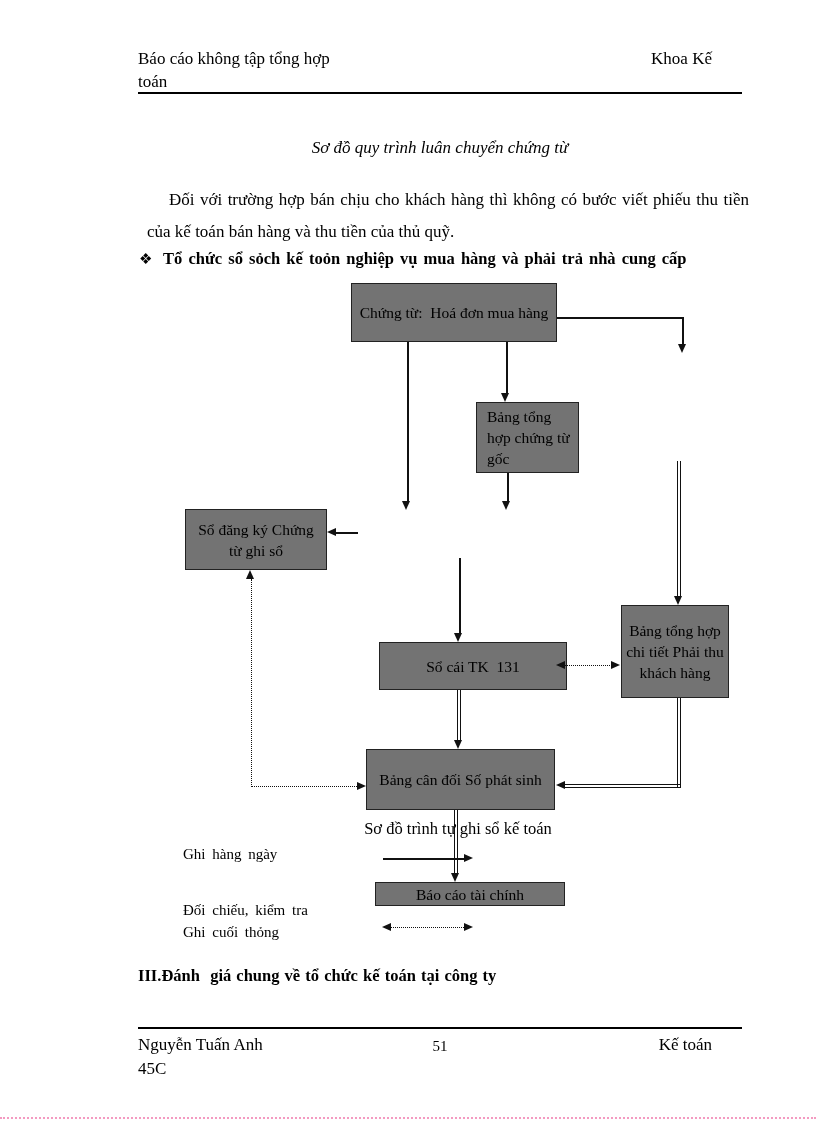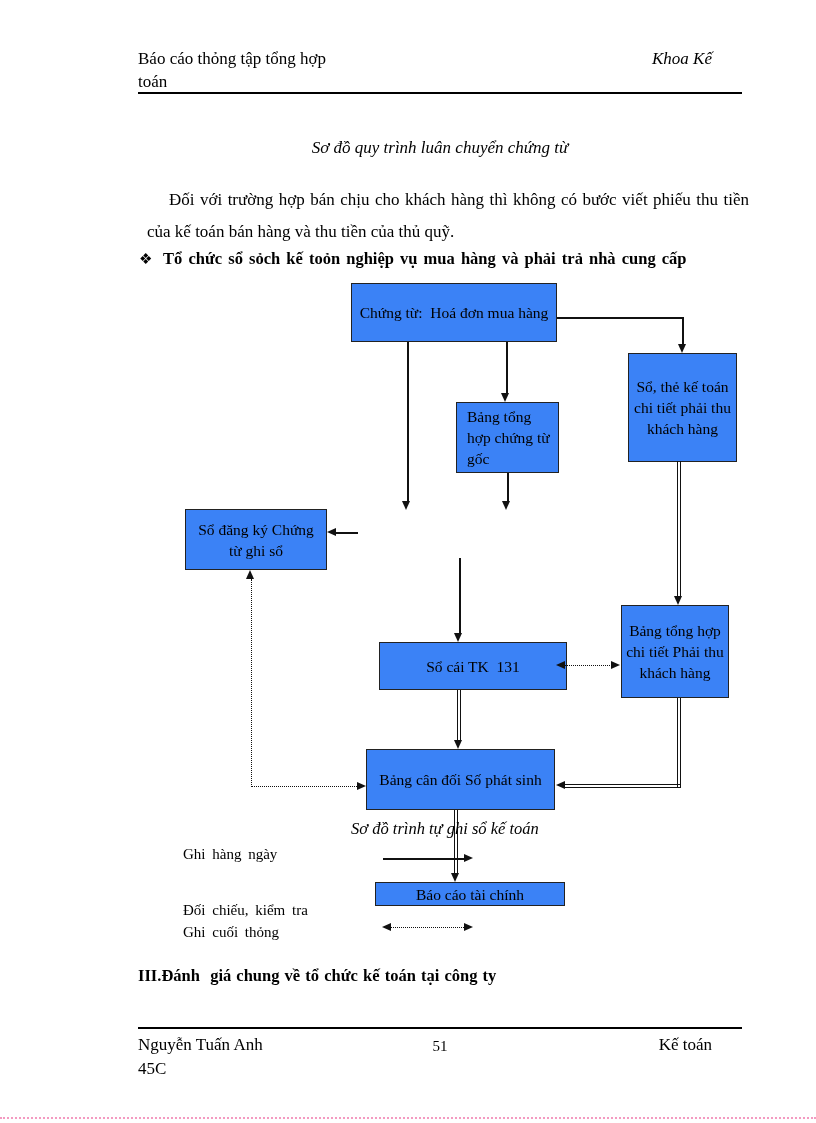--- a/index.html
+++ b/index.html
@@ -4,65 +4,64 @@
 <style>
   html,body{margin:0;padding:0;background:#888;}
   .page{position:relative;width:816px;height:1123px;background:#ffffff;margin:0 auto;
         font-family:"Liberation Serif","DejaVu Serif",serif;color:#000;overflow:hidden;}
   .abs{position:absolute;}
   .t17{font-size:17px;line-height:22px;}
   .rule{position:absolute;height:2px;background:#000;}
   .title-italic{font-style:italic;font-size:17px;}
   .para{font-size:17px;line-height:32px;text-align:justify;text-indent:22px;}
   .bullet-text{font-weight:bold;font-size:16.5px;word-spacing:2px;}
-  .fc-box{position:absolute;border:1.5px solid #222;background:#3b82f6;display:flex;
+  .fc-box{position:absolute;border:1.5px solid #222;background:#737373;display:flex;
           align-items:center;justify-content:center;text-align:center;
           font-size:15.5px;line-height:21px;padding:2px 4px;box-sizing:border-box;}
   .fc-box.left-align{justify-content:flex-start;text-align:left;padding-left:10px;}
   .pre{white-space:pre-wrap;}
   .ln{position:absolute;background:#111;}
   .vln{width:1.5px;}
   .hln{height:1.5px;}
   .dbl-v{position:absolute;width:4px;box-sizing:border-box;border-left:1.5px solid #111;border-right:1.5px solid #111;}
   .dbl-h{position:absolute;height:4px;box-sizing:border-box;border-top:1.5px solid #111;border-bottom:1.5px solid #111;}
   .dot-v{position:absolute;width:0;border-left:1.6px dotted #111;}
   .dot-h{position:absolute;height:0;border-top:1.6px dotted #111;}
   .ah{position:absolute;width:0;height:0;}
   .ah.down{border-left:4.5px solid transparent;border-right:4.5px solid transparent;border-top:9px solid #111;}
   .ah.up{border-left:4.5px solid transparent;border-right:4.5px solid transparent;border-bottom:9px solid #111;}
   .ah.left{border-top:4.5px solid transparent;border-bottom:4.5px solid transparent;border-right:9px solid #111;}
   .ah.right{border-top:4.5px solid transparent;border-bottom:4.5px solid transparent;border-left:9px solid #111;}
   .legend-label{font-size:15px;word-spacing:3px;}
-  .caption{font-style:italic;font-size:16.5px;}
+  .caption{font-size:16.5px;text-align:center;}
   .heading{font-weight:bold;font-size:16.5px;white-space:pre-wrap;word-spacing:1px;}
   .pagenum{font-size:15px;text-align:center;}
   .bottom-dots{position:absolute;left:0;width:816px;border-top:2px dotted #f49ac1;}
 </style>
 </head>
 <body>
 
 <div class="page">
 
-  <div class="abs t17" style="left:138px;top:48px;">Báo cáo thỏng tập tổng hợp</div>
-  <div class="abs t17" style="right:104px;top:48px;font-style:italic;">Khoa Kế</div>
+  <div class="abs t17" style="left:138px;top:48px;">Báo cáo không tập tổng hợp</div>
+  <div class="abs t17" style="right:104px;top:48px;">Khoa Kế</div>
   <div class="abs t17" style="left:138px;top:71px;">toán</div>
   <div class="rule" style="left:138px;top:92px;width:604px;"></div>
 
   <div class="abs title-italic" style="left:138px;top:138px;width:604px;text-align:center;">Sơ đồ quy trình luân chuyển chứng từ</div>
 
   <div class="abs para" style="left:147px;top:184px;width:602px;">Đối với trường hợp bán chịu cho khách hàng thì không có bước viết phiếu thu tiền của kế toán bán hàng và thu tiền của thủ quỹ.</div>
 
   <div class="abs" style="left:139px;top:250px;font-size:15px;">❖</div>
   <div class="abs bullet-text" style="left:163px;top:249px;width:580px;">Tổ chức sổ sỏch kế toỏn nghiệp vụ mua hàng và phải trả nhà cung cấp</div>
 
   <div class="fc-box pre" style="left:351px;top:283px;width:206px;height:59px;">Chứng từ:  Hoá đơn mua hàng</div>
 
-  <div class="fc-box left-align" style="left:456px;top:402px;width:103px;height:71px;">Bảng tổng hợp chứng từ gốc</div>
+  <div class="fc-box left-align" style="left:476px;top:402px;width:103px;height:71px;">Bảng tổng hợp chứng từ gốc</div>
 
-  <div class="fc-box" style="left:628px;top:353px;width:109px;height:109px;">Sổ, thẻ kế toán chi tiết phải thu khách hàng</div>
 
   <div class="fc-box" style="left:185px;top:509px;width:142px;height:61px;">Sổ đăng ký Chứng từ ghi sổ</div>
 
 
   <div class="fc-box pre" style="left:367px;top:642px;width:188px;height:48px;margin-left:12px;">Sổ cái TK  131</div>
 
   <div class="fc-box" style="left:621px;top:605px;width:108px;height:93px;">Bảng tổng hợp chi tiết Phải thu khách hàng</div>
 
   <div class="fc-box" style="left:366px;top:749px;width:189px;height:61px;">Bảng cân đối Số phát sinh</div>
 

